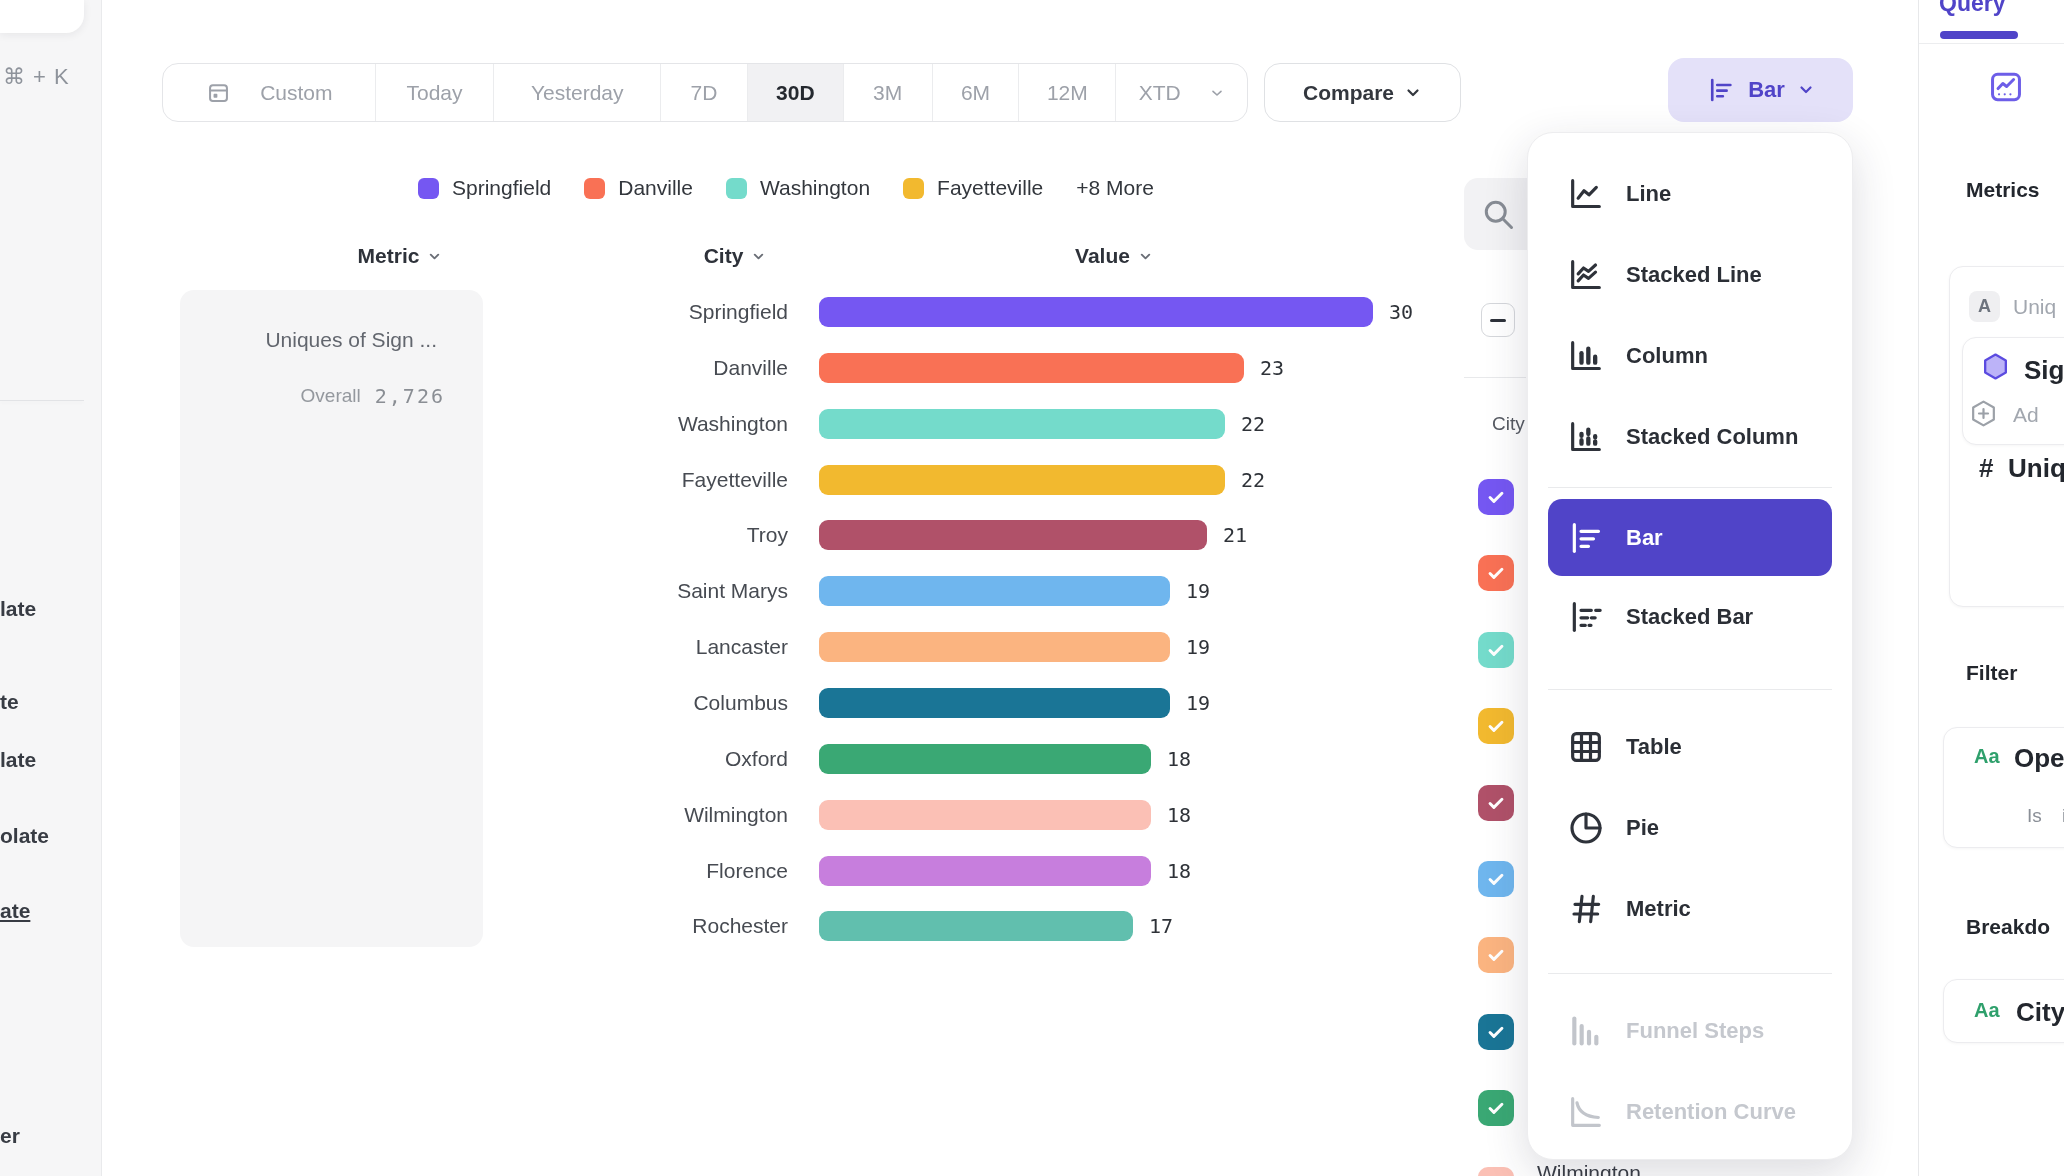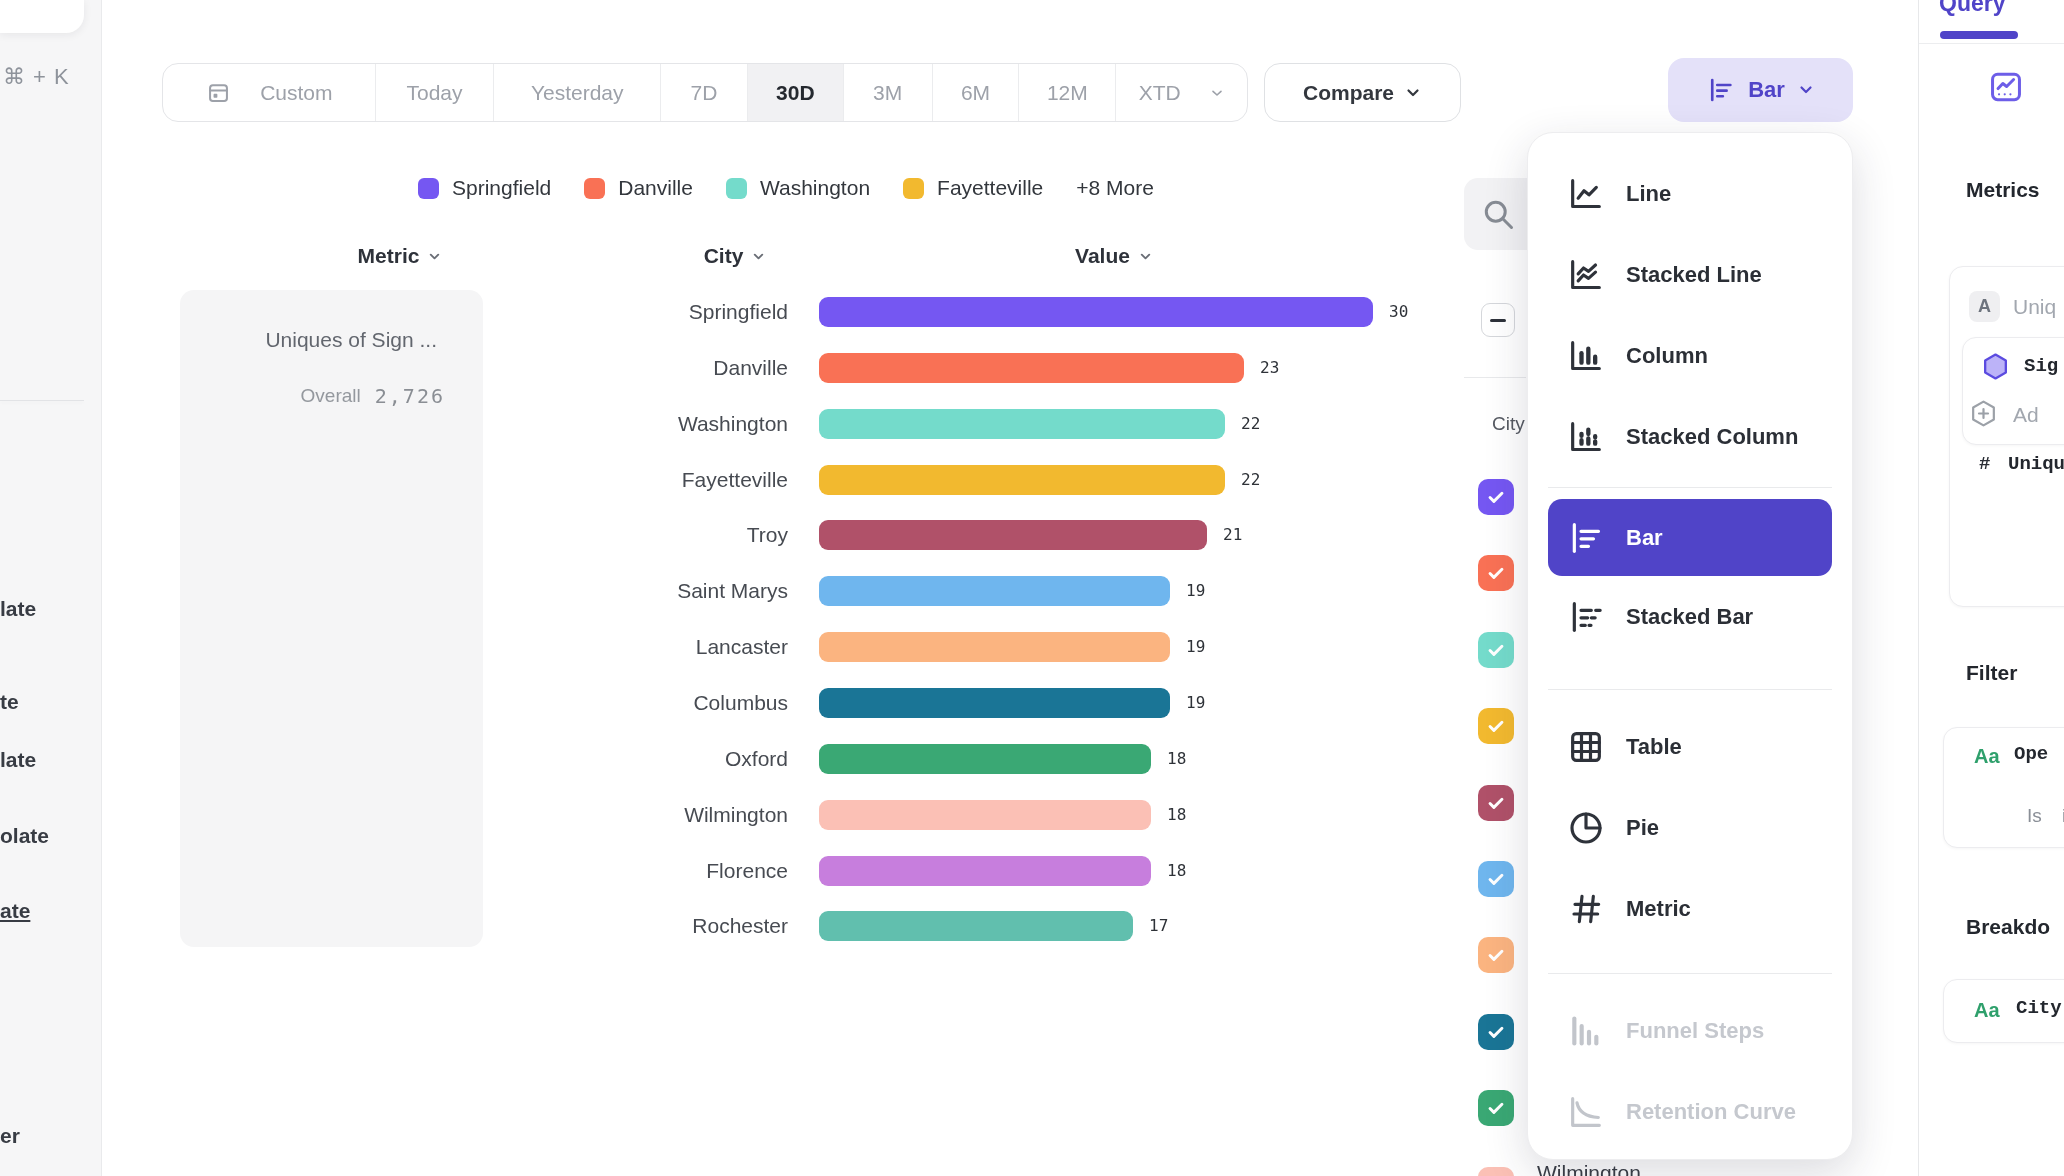--- a/index.html
+++ b/index.html
@@ -36,21 +36,21 @@
 
   
   #metric-card { left:180px; top:290px; width:303px; height:657px; background:#F5F5F6; border-radius:14px; }
   #metric-title { position:absolute; right:46px; top:38px; font-size:21px; color:#62666E; }
   #metric-overall { position:absolute; right:38px; top:76px; font-size:19px; color:#94989E; display:flex; gap:14px; align-items:center;margin-top:18px; }
   #metric-overall .mono { font-size:20px; letter-spacing:2px; color:#8A8E94; }
 
   
   .row-label { left:430px; width:358px; text-align:right; font-size:21px; color:#474B52; line-height:30px; white-space:nowrap; }
   .bar { left:819px; height:30px; border-radius:9px; }
-  .bar-value { font-size:16px; color:#2E3238; line-height:30px; }
+  .bar-value { font-size:20px; color:#2E3238; line-height:30px; }
 
   
   #search-box { left:1464px; top:178px; width:70px; height:72px; background:#F2F2F4; border-radius:14px 0 0 14px; display:flex; align-items:center; justify-content:flex-start; padding-left:16px; }
   #minus-box { left:1481px; top:303px; width:34px; height:34px; background:#fff; border:1.5px solid #D5D7DB; border-radius:9px; display:flex; align-items:center; justify-content:center; }
   #minus-box .dash { width:16px; height:3px; background:#2E323A; border-radius:2px; }
   #city-divider { left:1464px; top:377px; width:62px; border-top:1.5px solid #E8E9EB; }
   #city-label { left:1492px; top:413px; font-size:19px; color:#565A62; }
   .cbx { left:1478px; width:36px; height:36px; border-radius:10px; display:flex; align-items:center; justify-content:center; }
   #city-fragment { left:1537px; top:1161px; font-size:21px; color:#3A3E46; white-space:nowrap; }
 
@@ -67,21 +67,21 @@
   
   #qpanel { left:1918px; top:0; width:146px; height:1176px; background:#fff; border-left:1px solid #E7E8EA; overflow:hidden; }
   #qp-tab { position:absolute; left:20px; top:-10px; font-size:23px; font-weight:bold; color:#5044C8; }
   #qp-underline { position:absolute; left:21px; top:31px; width:78px; height:8px; border-radius:4px; background:#5044C8; }
   #qp-tabline { position:absolute; left:0; top:43px; width:146px; border-top:1.5px solid #ECEDEF; }
   #qp-charticon { position:absolute; left:68px; top:68px; }
   .qp-heading { position:absolute; left:47px; font-size:21px; font-weight:bold; color:#23272E; }
   .qp-card { position:absolute; background:#fff; border:1.5px solid #ECECEF; border-radius:14px; box-shadow:0 1px 3px rgba(0,0,0,.04); }
   .badge-a { position:absolute; width:31px; height:31px; background:#EFEFF1; border-radius:8px; display:flex; align-items:center; justify-content:center; font-size:18px; font-weight:bold; color:#6E747E; }
   .gray-txt { position:absolute; font-size:21px; color:#A2A7AF; white-space:nowrap; }
-  .dark-txt { position:absolute; font-size:19px; font-weight:bold; color:#23272E; white-space:nowrap;font-family:Liberation Mono, monospace; }
+  .dark-txt { position:absolute; font-size:26px; font-weight:bold; color:#23272E; white-space:nowrap; }
   .aa-badge { position:absolute; font-size:20px; font-weight:bold; color:#2FA06C; }
 </style>
 </head>
 <body>
 
 <div id="app">
 
   <aside id="sidebar" class="abs">
     <div id="sb-topcard" class="abs"></div>
     <div id="sb-shortcut" class="abs">⌘ + K</div>

